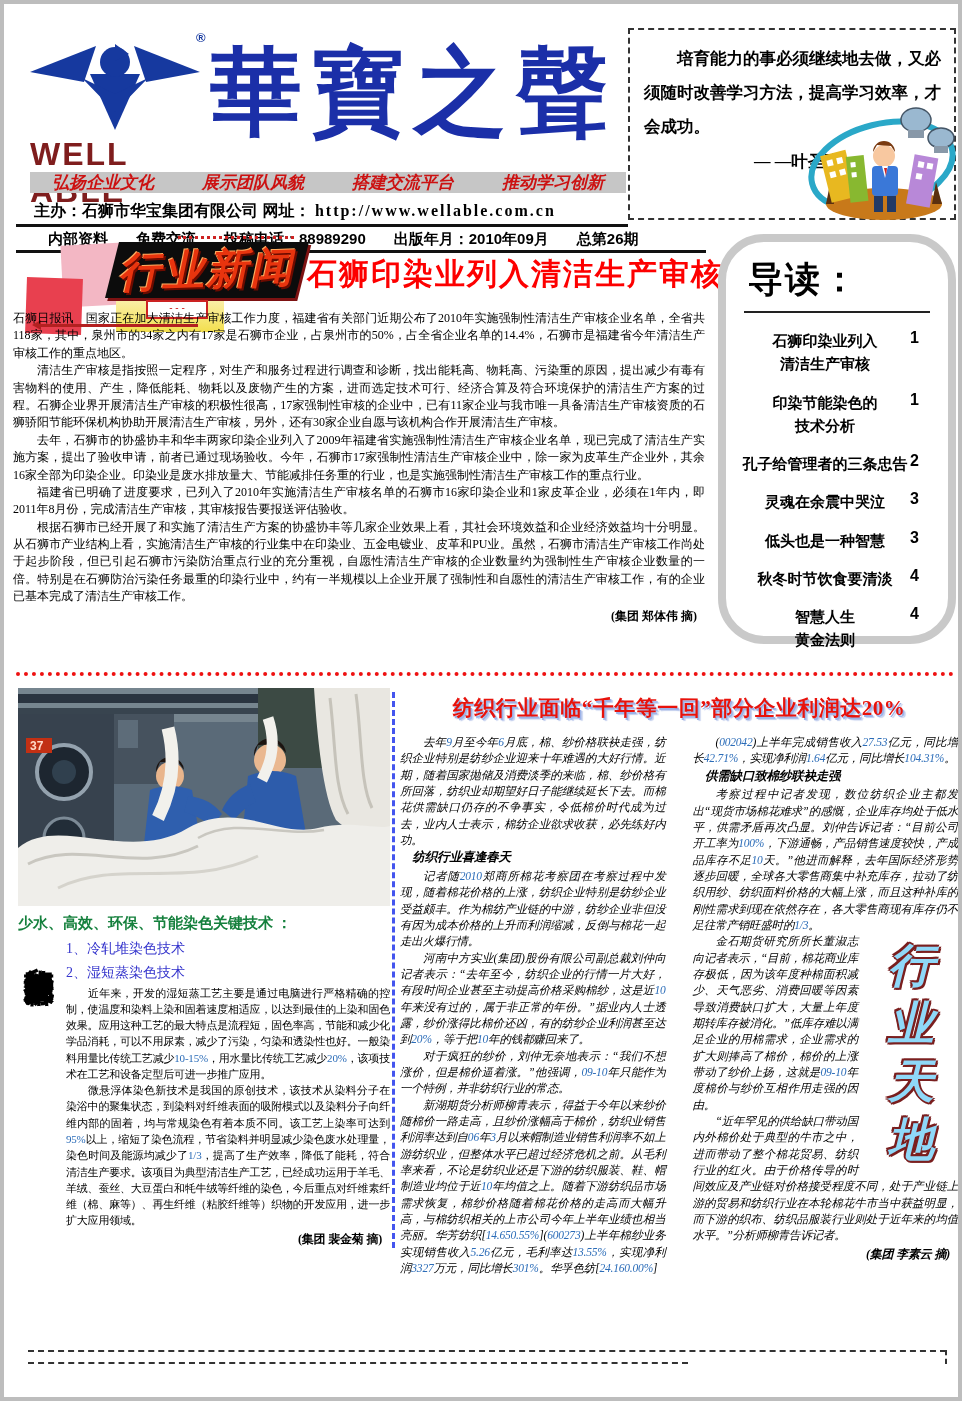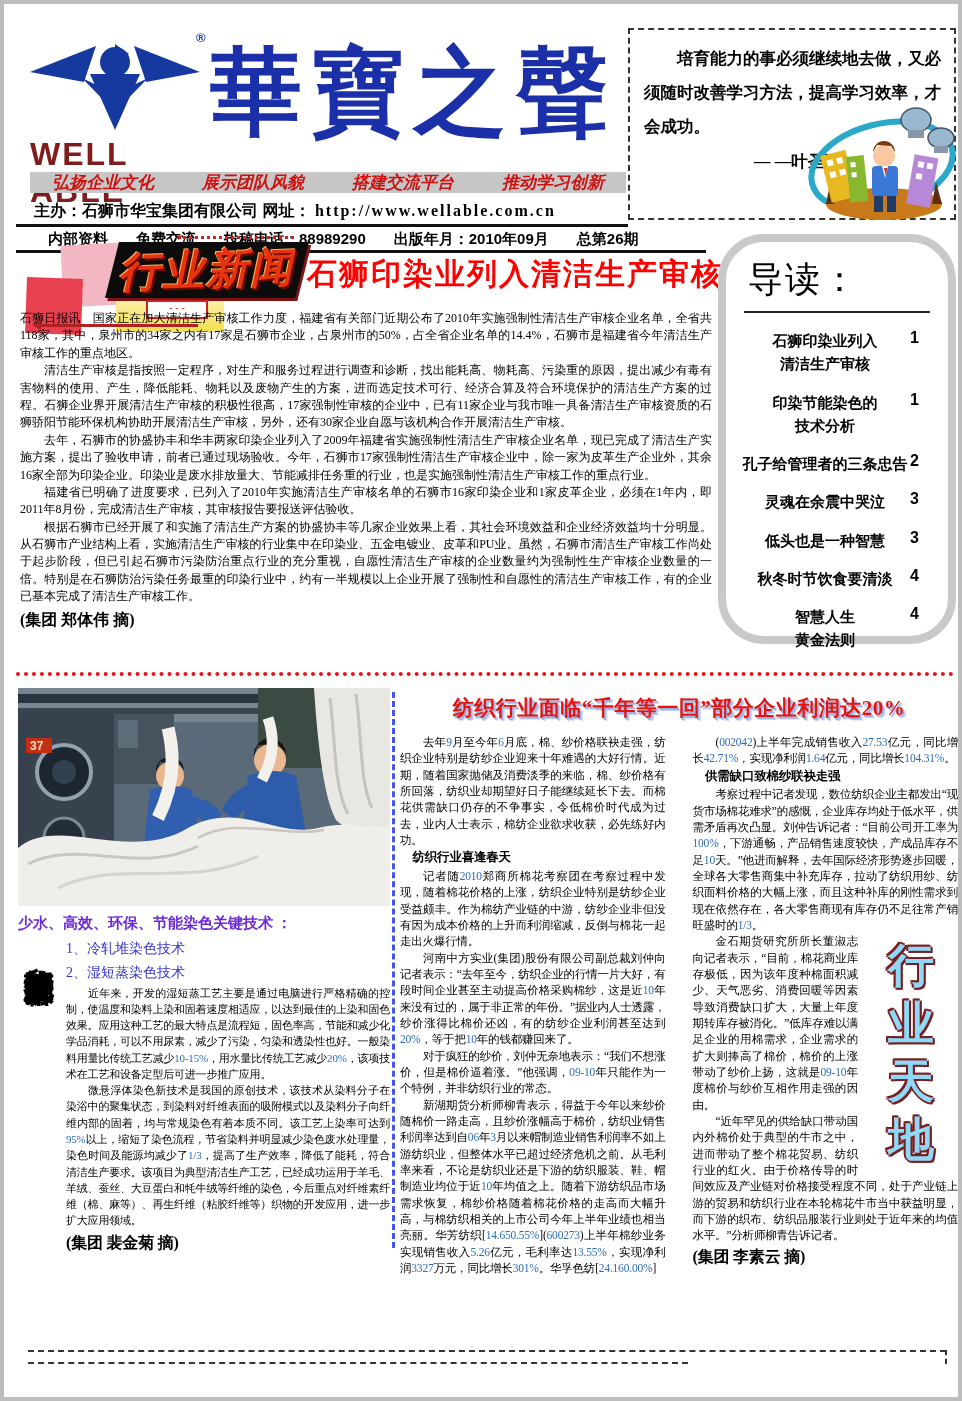--- a/index.html
+++ b/index.html
@@ -45,54 +45,54 @@
                     text-shadow:2px 2px 0 #6d0b00,-1px -1px 0 #ffab5e;letter-spacing:2px;transform:rotate(-2deg);}
   .banner .mini-box{position:absolute;left:126px;top:64px;width:58px;height:15px;border:2px solid #cc2222;
                     color:#cc2222;font-size:10px;line-height:11px;text-align:center;background:#fff;}
   .banner .arrow-line{position:absolute;left:18px;top:88px;width:160px;height:2.5px;background:#b32020;}
   .banner .arrow-head{position:absolute;left:12px;top:84px;width:0;height:0;border-right:9px solid #b32020;
                     border-top:5px solid transparent;border-bottom:5px solid transparent;}
 
   
   .lead-title{position:absolute;left:303px;top:250px;width:400px;font-size:30px;font-weight:bold;color:#fd0000;
               letter-spacing:2px;white-space:nowrap;font-family:"Liberation Serif",serif;}
-  .lead-body{position:absolute;left:16px;top:306px;width:692px;font-size:12px;line-height:1.45;
+  .lead-body{position:absolute;left:9px;top:306px;width:692px;font-size:12px;line-height:1.45;
              text-align:justify;font-family:"Liberation Serif",serif;}
   .lead-body p{margin:0;text-indent:2em;}
   .lead-body p.no-indent{text-indent:0;}
-  .byline{font-weight:bold;font-size:16px;margin-top:2px;padding-right:8px;}
+  .byline{text-align:right;font-weight:bold;font-size:12px;margin-top:2px;padding-right:8px;}
   .red-dotted{position:absolute;left:12px;top:668px;width:938px;border-top:4px dotted #ee1111;}
 
   
   .toc-box{position:absolute;left:714px;top:230px;width:238px;height:410px;border:8px solid #c9c9c9;
            border-radius:46px;box-sizing:border-box;padding:14px 14px 10px;background:#fff;}
-  .toc-title{font-size:35px;font-weight:400;letter-spacing:2px;margin-left:8px;font-family:"Liberation Serif",serif;}
+  .toc-title{font-size:35px;font-weight:700;letter-spacing:2px;margin-left:8px;font-family:"Liberation Serif",serif;}
   .toc-divider{border:none;border-top:2px solid #222;margin:8px 4px 16px;}
   .toc-item{display:flex;align-items:flex-start;margin-bottom:15px;}
   .toc-item-label{flex:1;text-align:center;font-weight:bold;font-size:15px;line-height:1.55;white-space:pre-line;}
   .toc-page{width:24px;text-align:left;font-weight:bold;font-size:16px;}
 
   
   .v-divider{position:absolute;left:388px;top:688px;height:556px;border-left:3px dashed #4455ee;}
   .photo{position:absolute;left:14px;top:684px;width:372px;height:218px;}
 
   .tech-article{position:absolute;left:14px;top:908px;width:372px;font-family:"Liberation Serif",serif;
                 font-size:11px;line-height:1.48;text-align:justify;letter-spacing:-0.2px;}
-  .tech-heading{color:#6d28d9;font-size:15px;font-weight:bold;margin:0 0 5px;letter-spacing:0;}
+  .tech-heading{color:#15803d;font-size:15px;font-weight:bold;margin:0 0 5px;letter-spacing:0;}
   .vertical-title{float:left;writing-mode:vertical-rl;text-orientation:upright;width:42px;height:348px;
                   font-size:30px;font-weight:900;letter-spacing:1px;line-height:42px;margin:4px 6px 2px 0;
                   font-family:"Liberation Serif",serif;color:#000;}
   .tech-subhead{color:#3434cc;font-size:14px;margin:3px 0 1px;letter-spacing:0;}
   .tech-text{margin:0;text-indent:2em;}
 
   .market-article{position:absolute;left:396px;top:688px;width:558px;}
   .market-title{font-size:21px;font-weight:900;color:#e8120b;text-align:center;white-space:nowrap;
                 letter-spacing:0.5px;font-family:"Liberation Serif",serif;
                 text-shadow:1.5px 1.5px 0 #9db3e8,3px 3px 1px #c3cfee;margin:2px 0 12px;}
-  .market-cols{display:flex;gap:27px;}
+  .market-cols{display:flex;gap:27px;font-style:italic;}
   .mcol{width:271px;font-size:11.5px;line-height:1.42;text-align:justify;letter-spacing:-0.2px;
         font-family:"Liberation Serif",serif;}
   .mcol p{margin:0;text-indent:2em;}
   .col-subhead{font-weight:bold;font-size:12.5px;margin:1px 0;text-indent:1em;}
   .num{color:#2b6cb8;}
 
   
   .badge{float:right;width:94px;margin:4px 0 0 6px;position:relative;text-align:center;}
   .badge .bchar{font-size:46px;line-height:58px;font-weight:900;font-family:"Liberation Serif",serif;
                 color:#8fd8f8;text-shadow:2px 0 0 #7a1f1f,-2px 0 0 #7a1f1f,0 2px 0 #7a1f1f,0 -2px 0 #7a1f1f,

